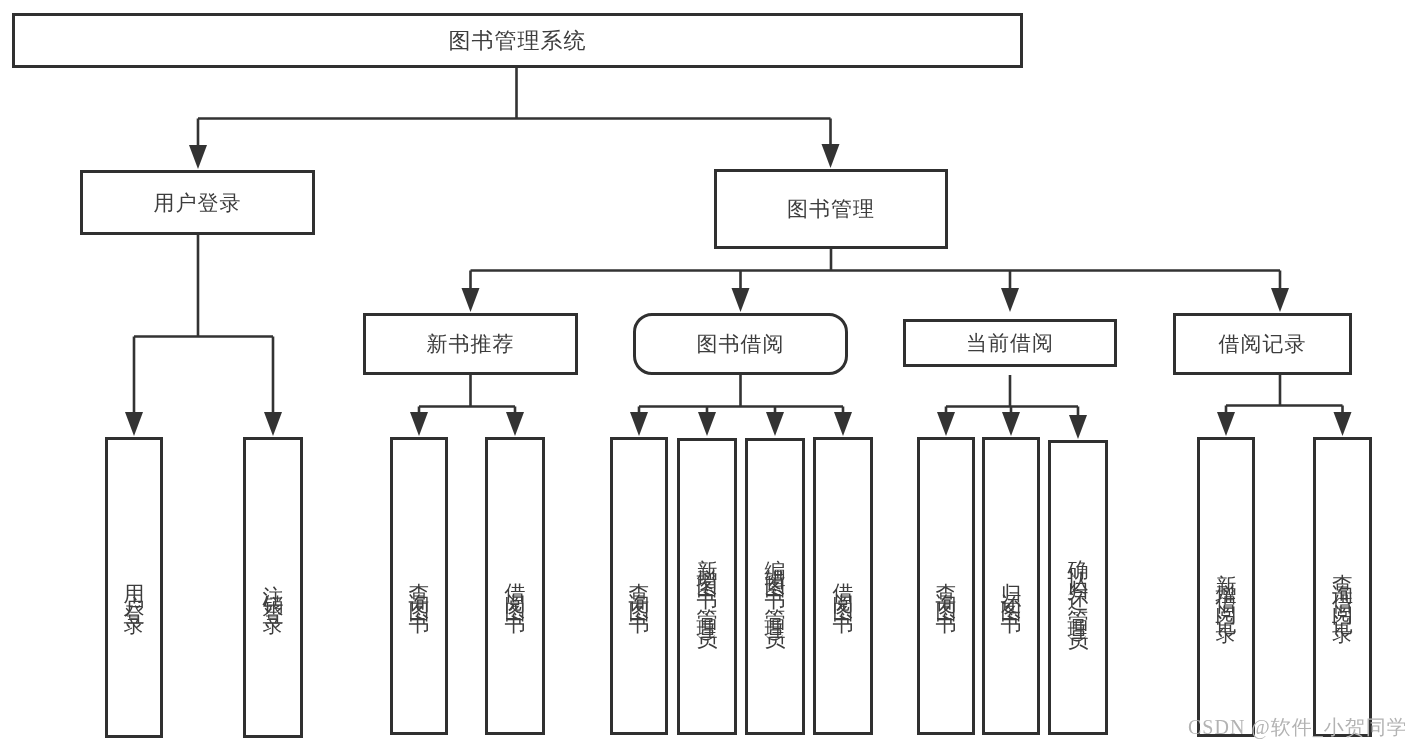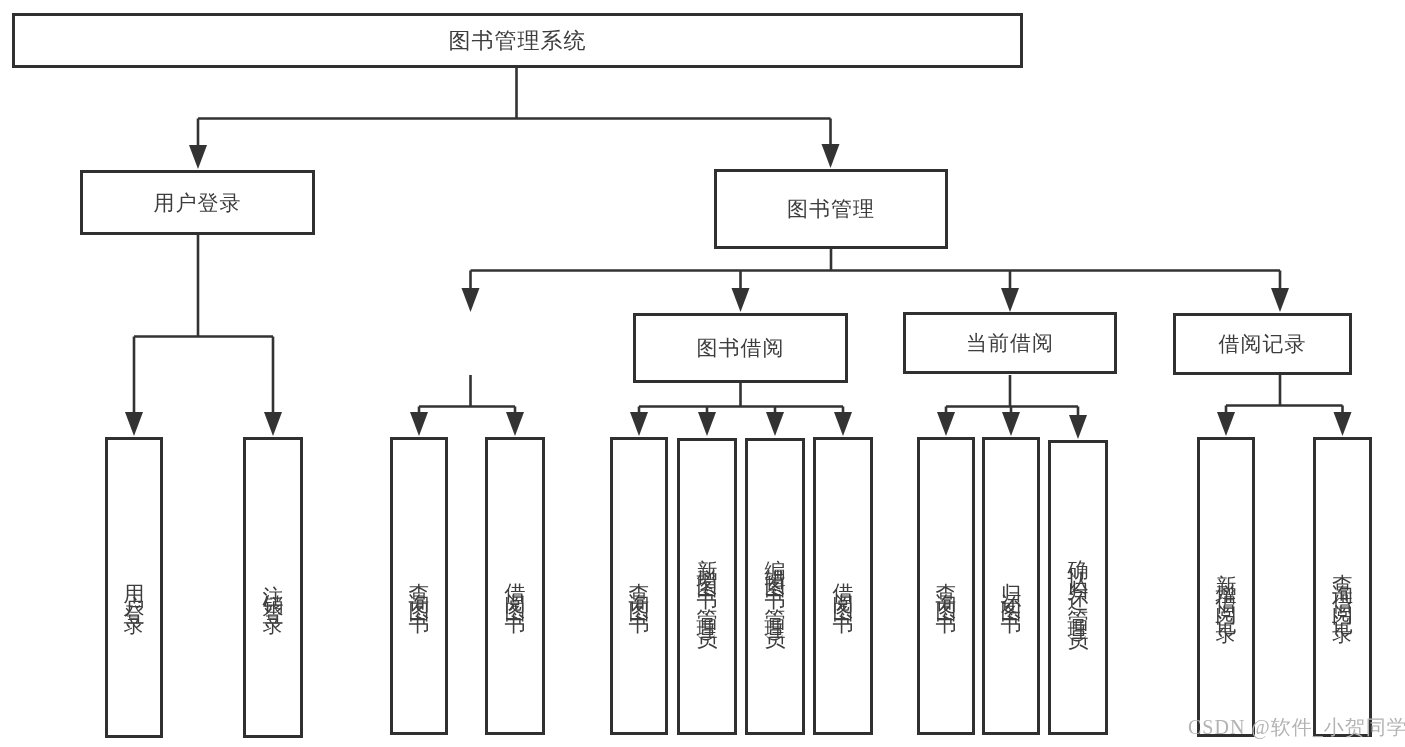--- a/index.html
+++ b/index.html
@@ -103,22 +103,23 @@
     <path d="M1280 375 V405.5 M1226 405.5 H1342.5 M1226 405.5 V417 M1342.5 405.5 V417"></path>
     <polygon points="1226,436 1217,412 1235,412"></polygon>
     <polygon points="1342.5,436 1333.5,412 1351.5,412"></polygon>
   </svg>
 
   <div class="node root" style="left:12px; top:13px; width:1011px; height:55px;">图书管理系统</div>
 
   <div class="node" style="left:80px; top:170px; width:235px; height:65px;">用户登录</div>
   <div class="node" style="left:714px; top:169px; width:234px; height:80px;">图书管理</div>
 
-  <div class="node" style="left:633px; top:313px; width:215px; height:70px;">图书借阅</div>
-  <div class="node" style="left:903px; top:312px; width:214px; height:62px;">当前借阅</div>
+  <div class="node" style="left:363px; top:313px; width:215px; height:62px;">新书推荐</div>
+  <div class="node" style="left:633px; top:313px; width:215px; height:62px;border-radius:19px;">图书借阅</div>
+  <div class="node" style="left:903px; top:319px; width:214px; height:48px;">当前借阅</div>
   <div class="node" style="left:1173px; top:313px; width:179px; height:62px;">借阅记录</div>
 
   <div class="node vnode" style="left:105px; top:437px; width:58px; height:301px;">用户登录</div>
   <div class="node vnode" style="left:243px; top:437px; width:60px; height:301px;">注销登录</div>
 
   <div class="node vnode" style="left:390px; top:437px; width:58px; height:298px;">查询图书</div>
   <div class="node vnode" style="left:485px; top:437px; width:60px; height:298px;">借阅图书</div>
 
   <div class="node vnode" style="left:610px; top:437px; width:58px; height:298px;">查询图书</div>
   <div class="node vnode" style="left:677px; top:438px; width:60px; height:297px;">新增图书（管理员）</div>

